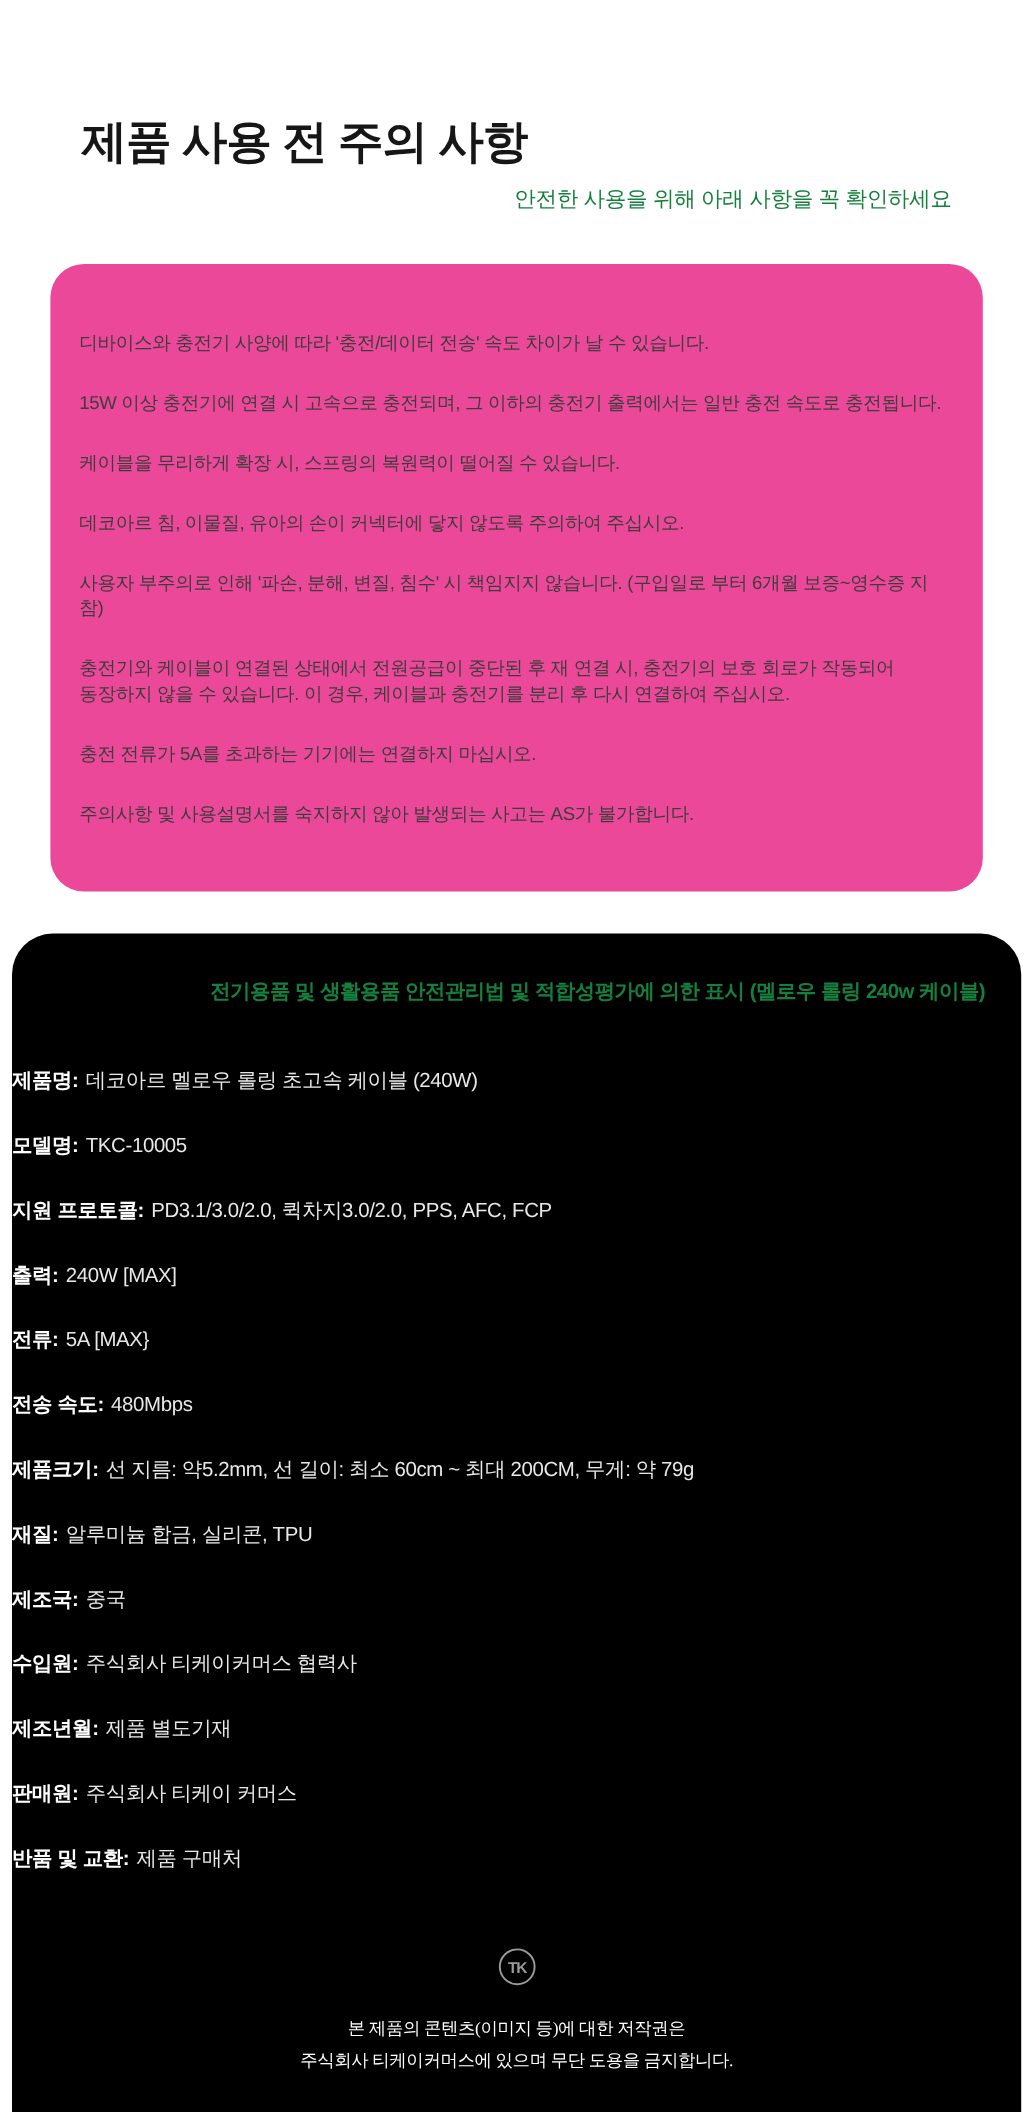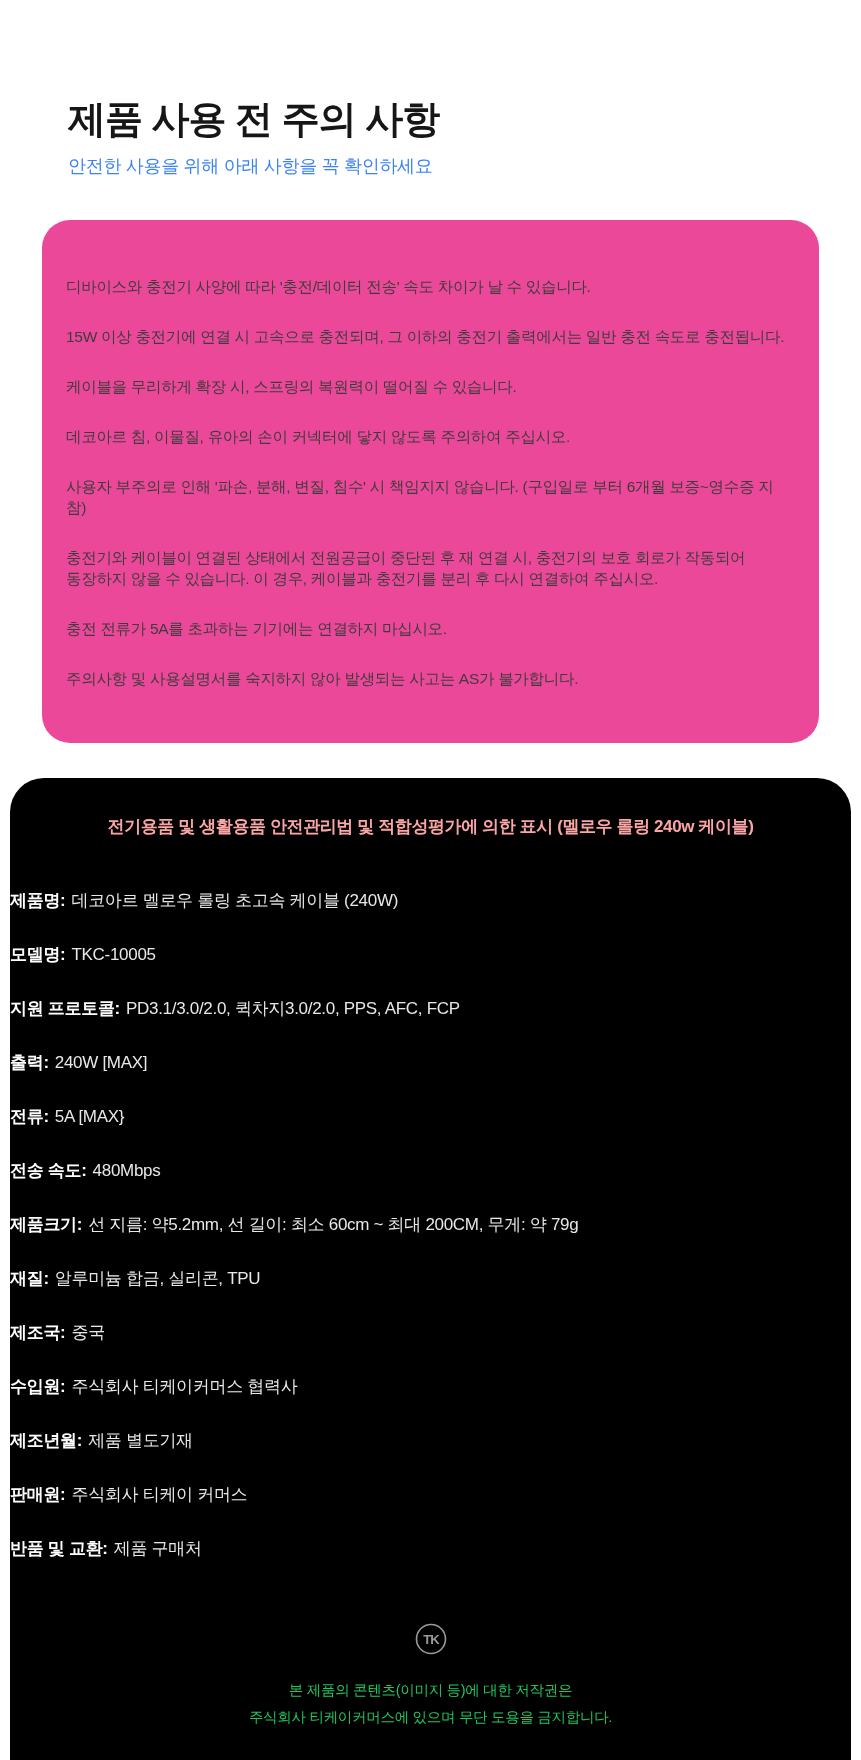--- a/index.html
+++ b/index.html
@@ -21,22 +21,23 @@
   .page-title {
     font-size: 38px;
     font-weight: 800;
     color: #161616;
     letter-spacing: -1px;
     line-height: 1.15;
   }
   .page-subtitle {
     margin-top: 12px;
     font-size: 18px;
-    color: #3b82f6;
+    color: #15803d;
     letter-spacing: -0.3px;
+    text-align: right;
   }
 
   
   .precautions-card {
     margin: 42px 42px 0 42px;
     background: #ec4899;
     border-radius: 28px;
     padding: 56px 28px 54px 24px;
   }
   .precaution {
@@ -52,47 +53,48 @@
   
   .spec-panel {
     margin: 35px 10px 0 10px;
     background: #000000;
     border-radius: 34px 34px 0 0;
     flex: 1 1 auto;
     padding: 37px 0 60px 0;
     color: #ffffff;
   }
   .spec-heading {
-    text-align: center;
+    text-align: right;
     font-size: 17px;
     font-weight: 700;
     letter-spacing: -0.4px;
-    color: #fca5a5;
+    color: #15803d;
     line-height: 24px;
     padding: 0 30px;
   }
   .spec-rows { margin-top: 50px; padding-right: 40px; }
   .spec-row {
     font-size: 17px;
     line-height: 24px;
     margin-bottom: 30px;
     letter-spacing: -0.3px;
   }
   .spec-label { font-weight: 700; color: #ffffff; }
   .spec-value { color: #e8e8e8; font-weight: 400; margin-left: 6px; }
 
   
   .panel-footer { margin-top: 62px; text-align: center; }
   .tk-logo { display: inline-block; }
   .copyright {
     margin-top: 18px;
     font-size: 14.5px;
     line-height: 27px;
-    color: #22c55e;
+    color: #ffffff;
     letter-spacing: -0.3px;
+    font-family: Liberation Serif, serif;
   }
 </style>
 </head>
 <body>
 
 <div class="page">
 
   <header class="page-header">
     <h1 class="page-title">제품 사용 전 주의 사항</h1>
     <p class="page-subtitle">안전한 사용을 위해 아래 사항을 꼭 확인하세요</p>

